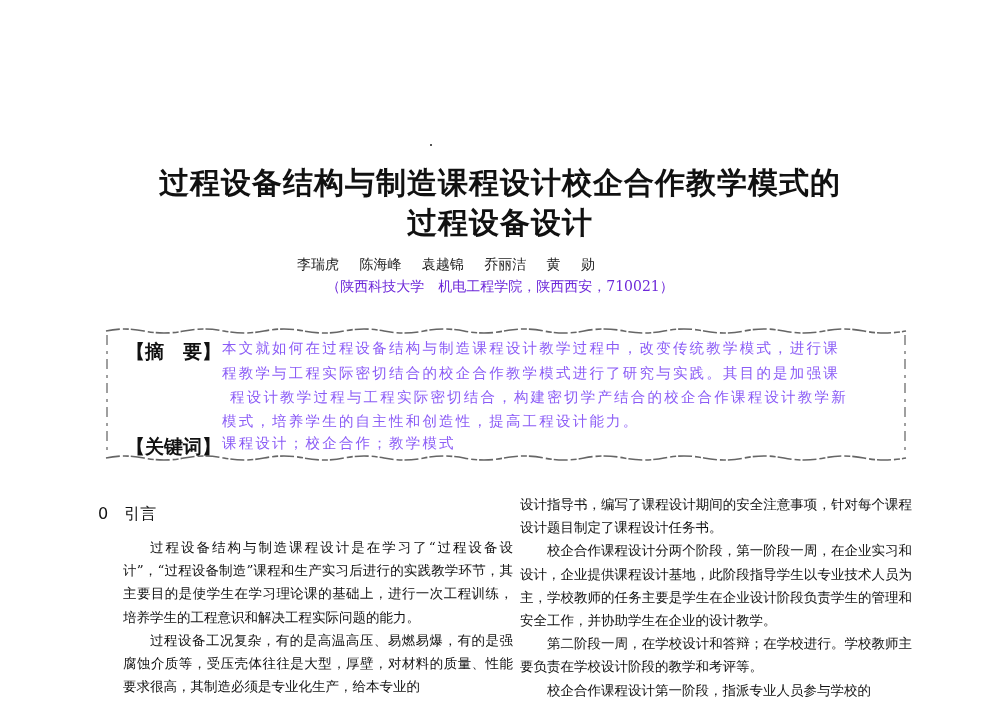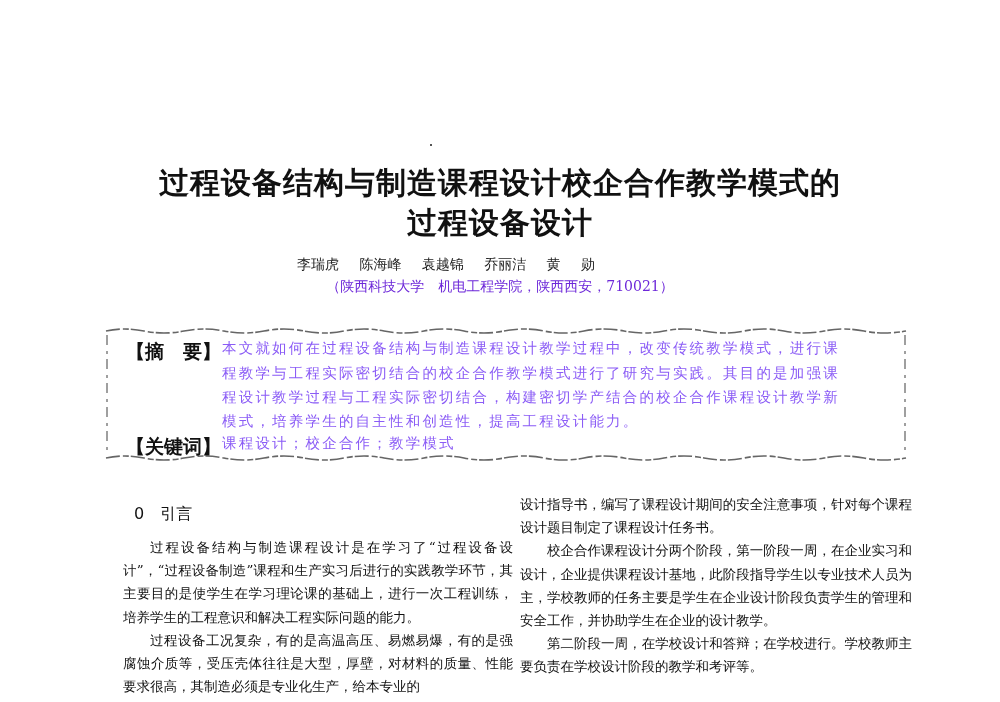--- a/index.html
+++ b/index.html
@@ -21,21 +21,21 @@
     font-family: "DejaVu Serif", serif; font-size: 14px; color: #6d28d9;
   }
   .abstract-box {
     position: absolute; left: 104px; top: 327px; width: 804px; height: 135px;
   }
   .abstract-box svg { position: absolute; left: 0; top: 0; }
   .abs-row { position: absolute; font-family: "DejaVu Serif", serif; font-size: 14.5px; letter-spacing: 2.2px; color: #8b5cf6; }
   .abs-label { position: absolute; left: 22px; font-family: "DejaVu Sans", sans-serif; font-weight: bold; font-size: 19px; color: #111; }
   .section-heading {
     position: absolute; left: 98px; top: 504px;
-    font-family: "DejaVu Sans", sans-serif; font-size: 16px; color: #111; word-spacing: 12px; margin-left: 36px;
+    font-family: "DejaVu Sans", sans-serif; font-size: 16px; color: #111; word-spacing: 12px;
   }
   .col { position: absolute; font-family: "DejaVu Serif", serif; font-size: 13.5px; line-height: 23.2px; color: #111; text-align: justify; }
   .col p { margin: 0; }
   .indent { text-indent: 2em; }
   .left-col { left: 100px; top: 536px; width: 390px; margin-left: 23px; }
   .right-col { left: 520px; top: 493px; width: 392px; }
 </style>
 </head>
 <body>
 
@@ -50,30 +50,31 @@
 <div class="abstract-box">
   <svg width="804" height="135">
     <path d="M2,4 Q20,0 40,4 T80,4 T120,4 T160,4 T200,4 T240,4 T280,4 T320,4 T360,4 T400,4 T440,4 T480,4 T520,4 T560,4 T600,4 T640,4 T680,4 T720,4 T760,4 T802,4" fill="none" stroke="#666" stroke-width="1.6" stroke-dasharray="14,3,6,2"></path>
     <path d="M2,131 Q20,127 40,131 T80,131 T120,131 T160,131 T200,131 T240,131 T280,131 T320,131 T360,131 T400,131 T440,131 T480,131 T520,131 T560,131 T600,131 T640,131 T680,131 T720,131 T760,131 T802,131" fill="none" stroke="#666" stroke-width="1.6" stroke-dasharray="14,3,6,2"></path>
     <path d="M3,8 L3,128" fill="none" stroke="#777" stroke-width="1.4" stroke-dasharray="10,6,3,5"></path>
     <path d="M801,8 L801,128" fill="none" stroke="#777" stroke-width="1.4" stroke-dasharray="10,6,3,5"></path>
   </svg>
   <div class="abs-label" style="top:12px;">【摘　要】</div>
   <div class="abs-row" style="left:118px; top:12px;">本文就如何在过程设备结构与制造课程设计教学过程中，改变传统教学模式，进行课</div>
   <div class="abs-row" style="left:118px; top:37px;">程教学与工程实际密切结合的校企合作教学模式进行了研究与实践。其目的是加强课</div>
-  <div class="abs-row" style="left:118px; top:61px;">程设计教学过程与工程实际密切结合，构建密切学产结合的校企合作课程设计教学新</div>
+  <div class="abs-row" style="left:126px; top:61px;">程设计教学过程与工程实际密切结合，构建密切学产结合的校企合作课程设计教学新</div>
   <div class="abs-row" style="left:118px; top:85px;">模式，培养学生的自主性和创造性，提高工程设计能力。</div>
   <div class="abs-label" style="top:107px;">【关键词】</div>
   <div class="abs-row" style="left:118px; top:107px;">课程设计；校企合作；教学模式</div>
 </div>
 
 <div class="section-heading">0　引言</div>
 
 <div class="col left-col">
   <p class="indent">过程设备结构与制造课程设计是在学习了“过程设备设计”，“过程设备制造”课程和生产实习后进行的实践教学环节，其主要目的是使学生在学习理论课的基础上，进行一次工程训练，培养学生的工程意识和解决工程实际问题的能力。</p>
   <p class="indent">过程设备工况复杂，有的是高温高压、易燃易爆，有的是强腐蚀介质等，受压壳体往往是大型，厚壁，对材料的质量、性能要求很高，其制造必须是专业化生产，给本专业的</p>
 </div>
 
 <div class="col right-col">
   <p>设计指导书，编写了课程设计期间的安全注意事项，针对每个课程设计题目制定了课程设计任务书。</p>
   <p class="indent">校企合作课程设计分两个阶段，第一阶段一周，在企业实习和设计，企业提供课程设计基地，此阶段指导学生以专业技术人员为主，学校教师的任务主要是学生在企业设计阶段负责学生的管理和安全工作，并协助学生在企业的设计教学。</p>
   <p class="indent">第二阶段一周，在学校设计和答辩；在学校进行。学校教师主要负责在学校设计阶段的教学和考评等。</p>
+  <p class="indent">校企合作课程设计第一阶段，指派专业人员参与学校的</p>
 </div>
 
 </body></html>

